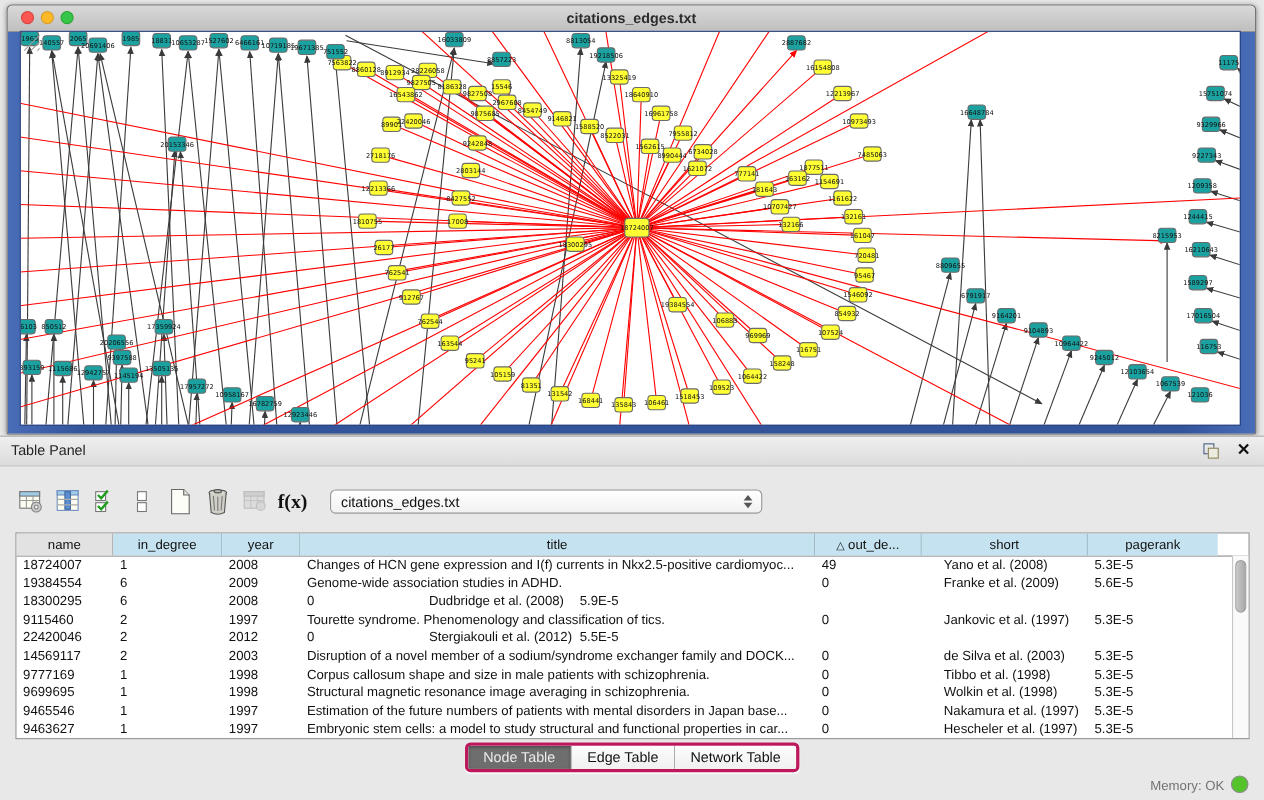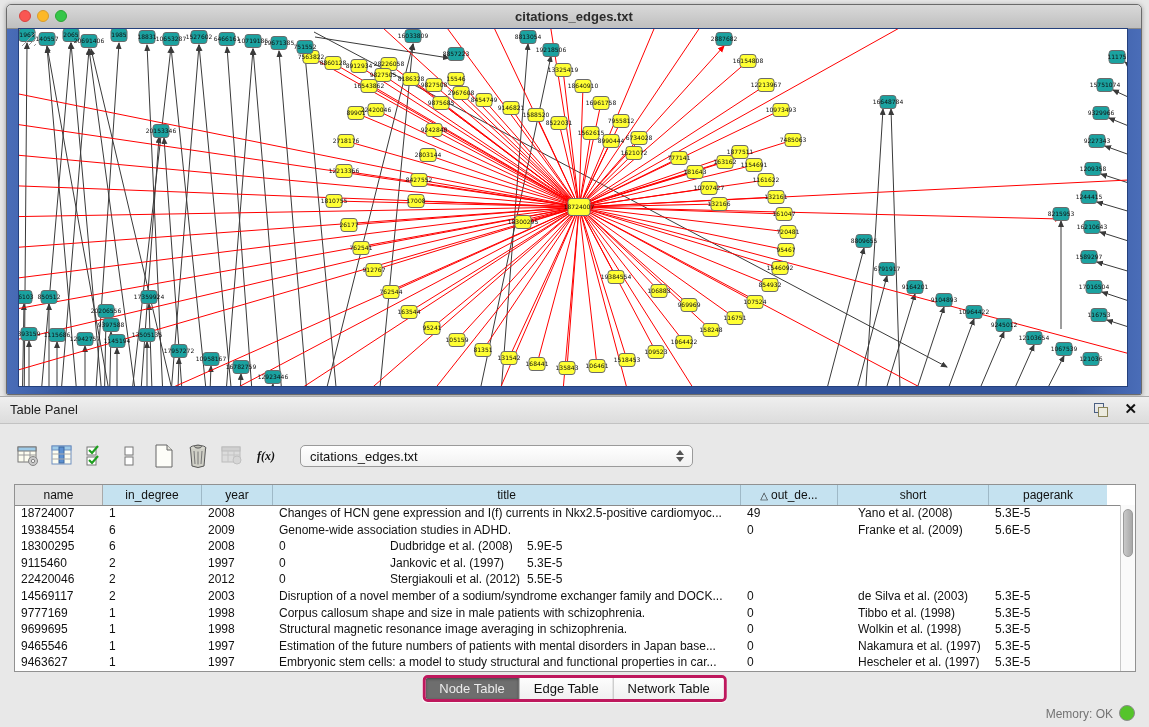--- a/index.html
+++ b/index.html
@@ -25,21 +25,21 @@
   .table-panel{position:absolute;left:0;top:396px;width:1149px;height:331px;background:#e8e8e8;}
   .panel-header{height:26px;background:linear-gradient(#efefef,#dcdcdc);
     border-top:1px solid #aaa;border-bottom:1px solid #c2c2c2;position:relative;}
   .panel-title{position:absolute;left:10px;top:5px;font-size:13px;color:#222;}
   .float-btn{position:absolute;right:40px;top:5px;width:16px;height:16px;cursor:default;}
   .float-btn .sq1{position:absolute;left:1px;top:1px;width:8px;height:8px;border:1px solid #4a5f82;background:transparent;}
   .float-btn .sq2{position:absolute;left:5px;top:5px;width:8px;height:8px;border:1px solid #8a8458;background:#ecebdf;}
   .close-btn{position:absolute;right:12px;top:3px;font-size:15px;font-weight:bold;color:#111;}
   .toolbar{position:absolute;left:14px;top:40px;right:13px;height:40px;display:flex;align-items:center;}
   .tool{width:28px;height:28px;margin-right:6px;display:flex;align-items:center;justify-content:center;}
-  .fx{font-family:"Liberation Serif",serif;font-style:italic;font-size:12px;font-weight:bold;color:#111;}
+  .fx{font-family:"Liberation Serif",serif;font-size:18px;font-weight:bold;color:#111;}
   .table-select{margin-left:14px;width:393px;height:22px;background:linear-gradient(#fff,#f1f1f1);
     border:1px solid #9a9a9a;border-radius:5px;position:relative;font-size:13px;color:#111;
     display:flex;align-items:center;padding-left:9px;box-sizing:border-box;}
   .spin{position:absolute;right:8px;top:4px;}
   .spin div{width:0;height:0;border-left:4px solid transparent;border-right:4px solid transparent;}
   .spin .up{border-bottom:5px solid #555;margin-bottom:2px;}
   .spin .dn{border-top:5px solid #555;}
   
   .table-wrap{position:absolute;left:14px;top:88px;width:1122px;height:188px;
     border:1px solid #919191;background:#fff;box-sizing:border-box;overflow:hidden;}
@@ -629,20 +629,21 @@
           <div class="td c1">6</div>
           <div class="td c2">2008</div>
           <div class="td c4">0</div>
           <div class="td c5">Dudbridge et al. (2008)</div>
           <div class="td c6">5.9E-5</div>
         </div>
         <div class="tr">
           <div class="td c0">9115460</div>
           <div class="td c1">2</div>
           <div class="td c2">1997</div>
+          <div class="td c3">Tourette syndrome. Phenomenology and classification of tics.</div>
           <div class="td c4">0</div>
           <div class="td c5">Jankovic et al. (1997)</div>
           <div class="td c6">5.3E-5</div>
         </div>
         <div class="tr">
           <div class="td c0">22420046</div>
           <div class="td c1">2</div>
           <div class="td c2">2012</div>
           <div class="td c4">0</div>
           <div class="td c5">Stergiakouli et al. (2012)</div>

